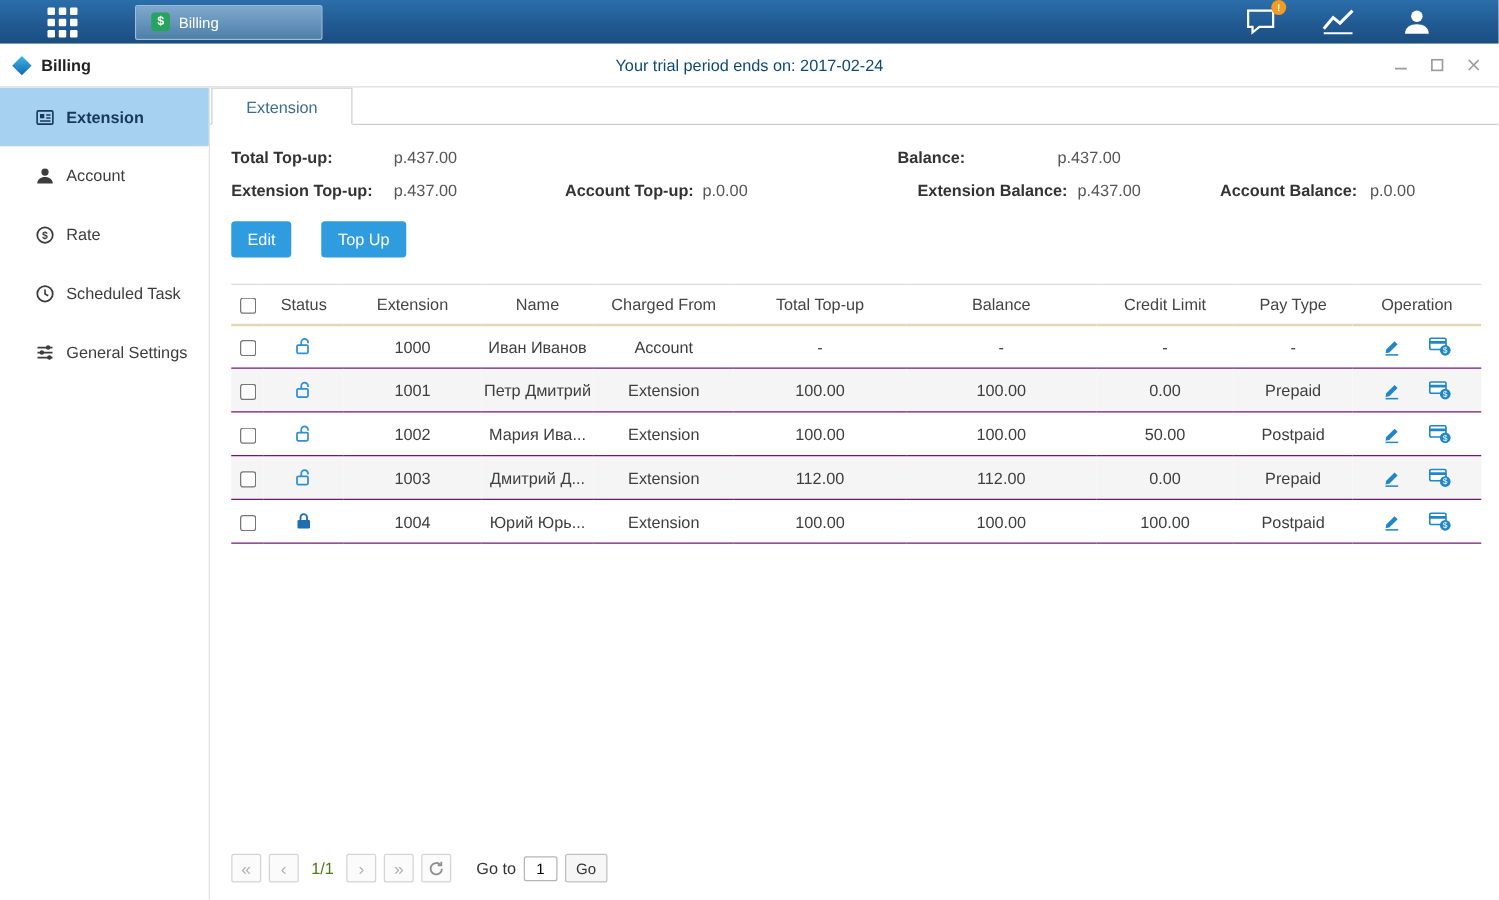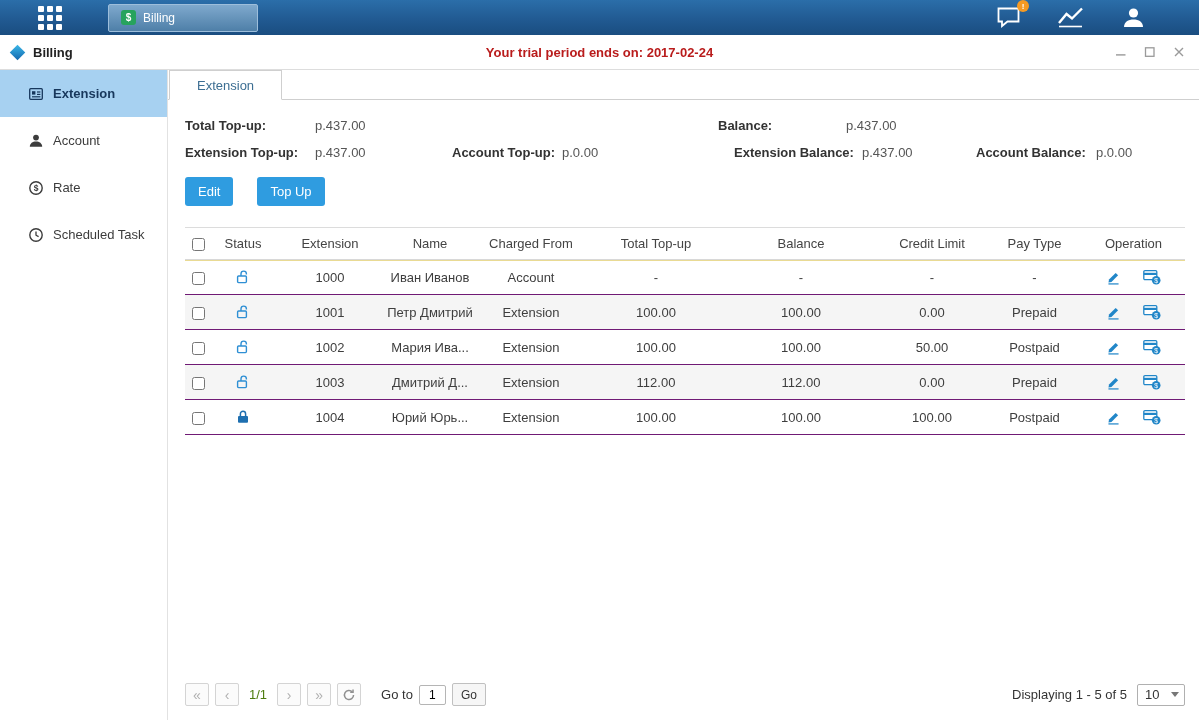--- a/index.html
+++ b/index.html
@@ -23,21 +23,21 @@
   .tb-icon { position:relative; cursor:pointer; display:flex; }
   .badge { position:absolute; top:-5px; right:-7px; width:12px; height:12px; border-radius:50%;
     background:#f59a23; color:#fff; font-size:8px; font-weight:bold; display:flex; align-items:center; justify-content:center; }
 
   
   .titlebar { height:35px; flex:0 0 35px; background:#fff; border-bottom:1px solid #ddd;
     display:flex; align-items:center; position:relative; }
   .app-diamond { width:11px; height:11px; margin:0 10px 0 12px;
     background:linear-gradient(135deg,#3ab7e8,#1467ae); transform:rotate(45deg); }
   .app-title { font-weight:bold; font-size:13px; color:#222; }
-  .trial-notice { position:absolute; left:50%; transform:translateX(-50%); color:#b91c1c; font-size:13px;font-weight:bold; }
+  .trial-notice { position:absolute; left:50%; transform:translateX(-50%); color:#0c4a6e; font-size:13px; }
   .win-controls { margin-left:auto; margin-right:14px; display:flex; align-items:center; gap:17px; }
   .win-controls span { cursor:pointer; display:flex; }
 
   
   .app { flex:1; display:flex; min-height:0; }
   .sidebar { width:168px; flex:0 0 168px; border-right:1px solid #e2e2e2; background:#fff; }
   .side-item { height:47px; display:flex; align-items:center; gap:9px; padding-left:28px;
     color:#3c3c3c; cursor:pointer; }
   .side-item.active { background:#a7d1f1; color:#17375c; font-weight:bold; }
   .sicon { display:flex; color:inherit; }
@@ -196,20 +196,33 @@
         <span>Rate</span>
       </div>
       <div class="side-item">
         <span class="sicon">
             <svg width="16" height="16" viewBox="0 0 16 16">
               <circle cx="8" cy="8" r="6.2" fill="none" stroke="currentColor" stroke-width="1.4"></circle>
               <path d="M8 4.6 V8.2 L10.6 9.6" fill="none" stroke="currentColor" stroke-width="1.3"></path>
             </svg>
           </span>
         <span>Scheduled Task</span>
+      </div>
+      <div class="side-item">
+        <span class="sicon">
+            <svg width="16" height="16" viewBox="0 0 16 16">
+              <line x1="2" y1="4" x2="14" y2="4" stroke="currentColor" stroke-width="1.4"></line>
+              <circle cx="10.5" cy="4" r="1.8" fill="currentColor"></circle>
+              <line x1="2" y1="8" x2="14" y2="8" stroke="currentColor" stroke-width="1.4"></line>
+              <circle cx="5.5" cy="8" r="1.8" fill="currentColor"></circle>
+              <line x1="2" y1="12" x2="14" y2="12" stroke="currentColor" stroke-width="1.4"></line>
+              <circle cx="11.5" cy="12" r="1.8" fill="currentColor"></circle>
+            </svg>
+          </span>
+        <span>General Settings</span>
       </div>
     </div>
 
     <div class="main">
       <div class="tabstrip">
         <div class="tab">
           <span>Extension</span>
         </div>
       </div>
 
@@ -467,24 +480,17 @@
             <button class="pg-btn">
               <svg width="14" height="14" viewBox="0 0 16 16">
                   <path d="M13.2 8 a5.2 5.2 0 1 1 -1.5 -3.7" fill="none" stroke="#909090" stroke-width="1.7"></path>
                   <path d="M12.6 1.6 v3.2 h-3.2" fill="none" stroke="#909090" stroke-width="1.7"></path>
                 </svg>
             </button>
             <span class="goto-label">Go to</span>
             <input class="goto-input" value="1" style="">
             <button class="go-btn">Go</button>
           </div>
-          <div class="pg-right">
-            <span>Displaying 1 - 5 of 5</span>
-            <div class="page-size">
-              <span>10</span>
-              <span class="sel-arrow"></span>
-            </div>
-          </div>
         </div>
       </div>
     </div>
   </div>
 </div>
 
 </body></html>

